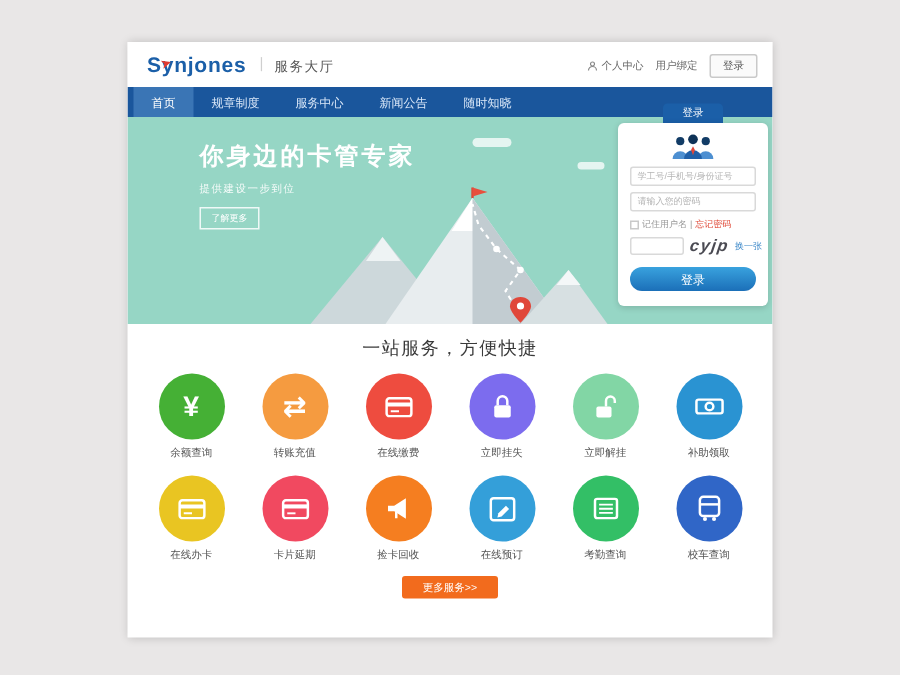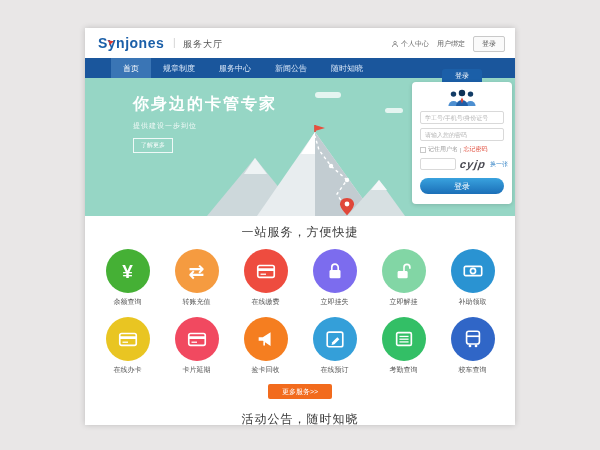--- a/index.html
+++ b/index.html
@@ -19,21 +19,21 @@
                  transform:rotate(-18deg); font-weight:bold; }
   .logo-divider { position:absolute; left:88px; top:9px; color:#cfcfcf; font-size:10px; }
   .logo-suffix { position:absolute; left:98px; top:10px; color:#555; font-size:9px; letter-spacing:1px; }
   .hdr-right { position:absolute; right:10px; top:8px; display:flex; align-items:center; gap:8px; }
   .hdr-link { font-size:7px; color:#666; cursor:pointer; display:flex; align-items:center; gap:2px; }
   .hdr-login-btn { font-size:7px; color:#555; border:1px solid #c9c9c9; border-radius:2px;
                    padding:2px 8px; background:#fafafa; cursor:pointer; }
 
   
   .nav { position:relative; height:20px; background:#1a569c; display:flex; align-items:stretch;
-         padding-left:26px; }
+         padding-left:4px; }
   .nav-item { color:#d9e7f8; font-size:8px; padding:0 12px; display:flex; align-items:center;
               cursor:pointer; }
   .nav-item.active { background:#3a75b5; color:#fff; }
 
   
   .hero { position:relative; height:138px; background:#96d6c5; overflow:visible; }
   .hero-copy { position:absolute; left:48px; top:16px; color:#fff; }
   .hero-title { font-size:16px; font-weight:bold; letter-spacing:2px; }
   .hero-sub { margin-top:6px; font-size:7px; color:rgba(255,255,255,.9); letter-spacing:1px; }
   .hero-btn { display:inline-block; margin-top:7px; font-size:6px; color:#fff;
@@ -295,29 +295,15 @@
                 <circle cx="8.7" cy="19.6" r="1.5" fill="#fff" stroke="none"></circle>
                 <circle cx="15.3" cy="19.6" r="1.5" fill="#fff" stroke="none"></circle>
               </svg>
             </div>
             <div class="svc-label">校车查询</div>
           </div>
         </div>
       <button class="more-btn">更多服务&gt;&gt;</button>
     </div>
 
-    <div class="ann">
-      <div class="sec-title">活动公告，随时知晓</div>
-      <div class="panels" id="panels">
-          <div class="panel">
-            <span class="ribbon red">使用指南</span>
-            <span class="panel-extra">最新公告</span>
-            <span class="panel-more">更多&gt;&gt;</span>
-          </div>
-          <div class="panel">
-            <span class="ribbon green">使用指南</span>
-            <span class="panel-more">更多&gt;&gt;</span>
-          </div>
-        </div>
-    </div>
 
   </div>
 </div>
 
 </body></html>

